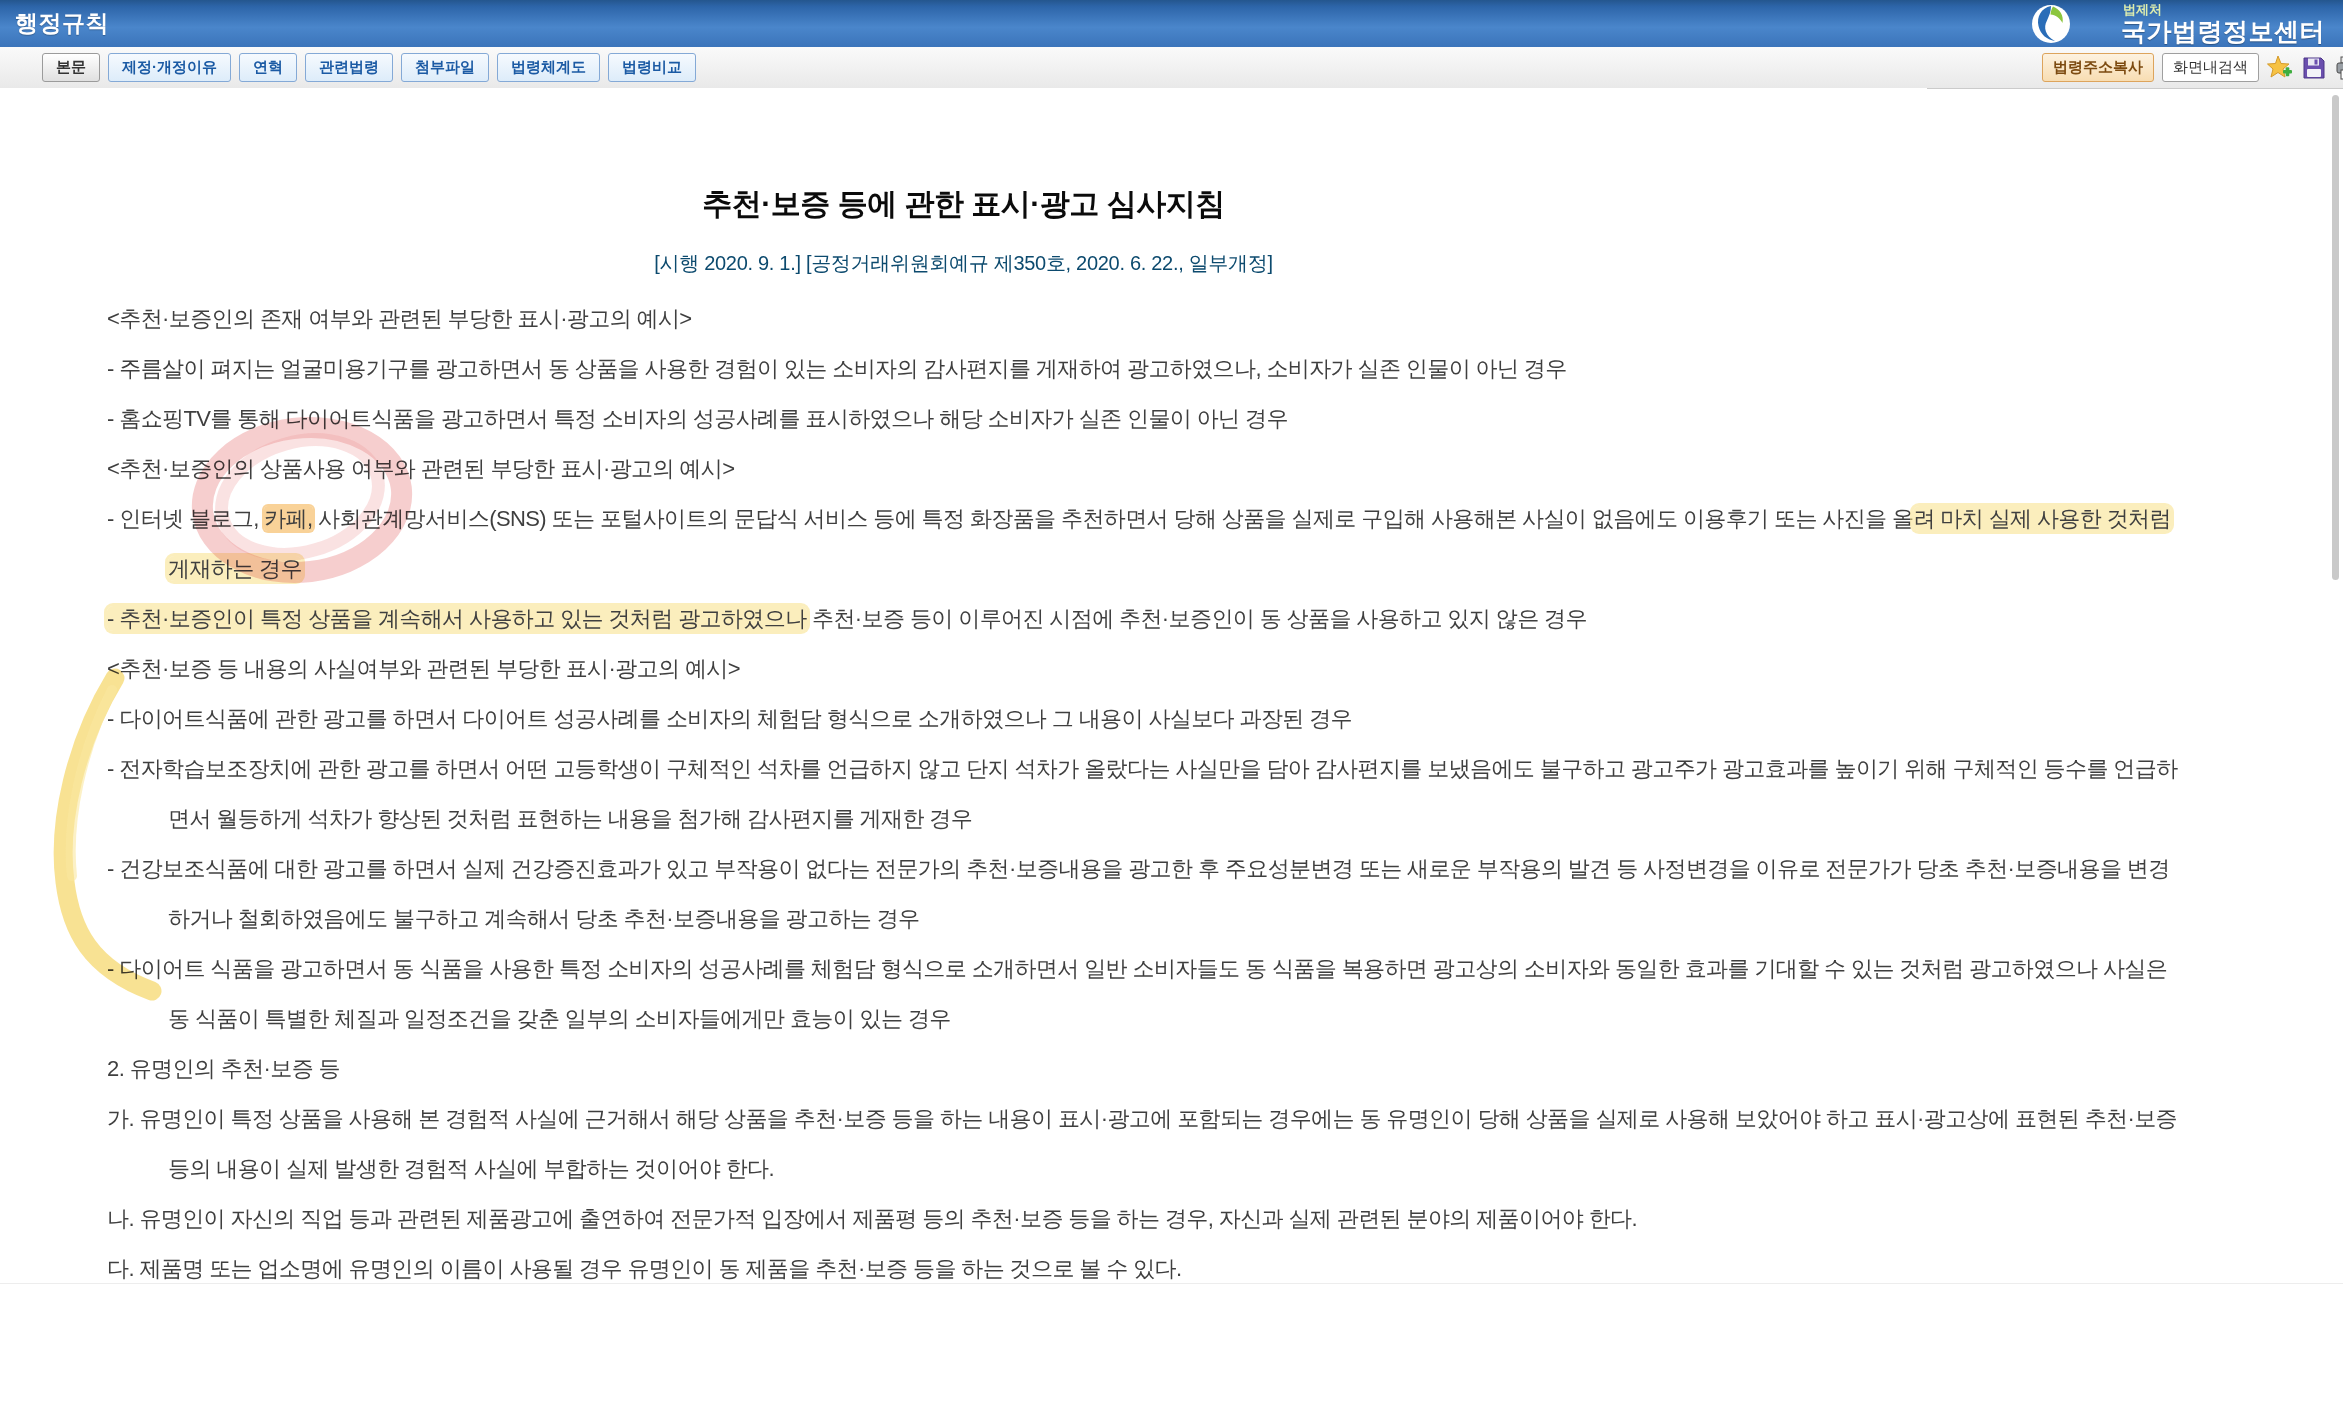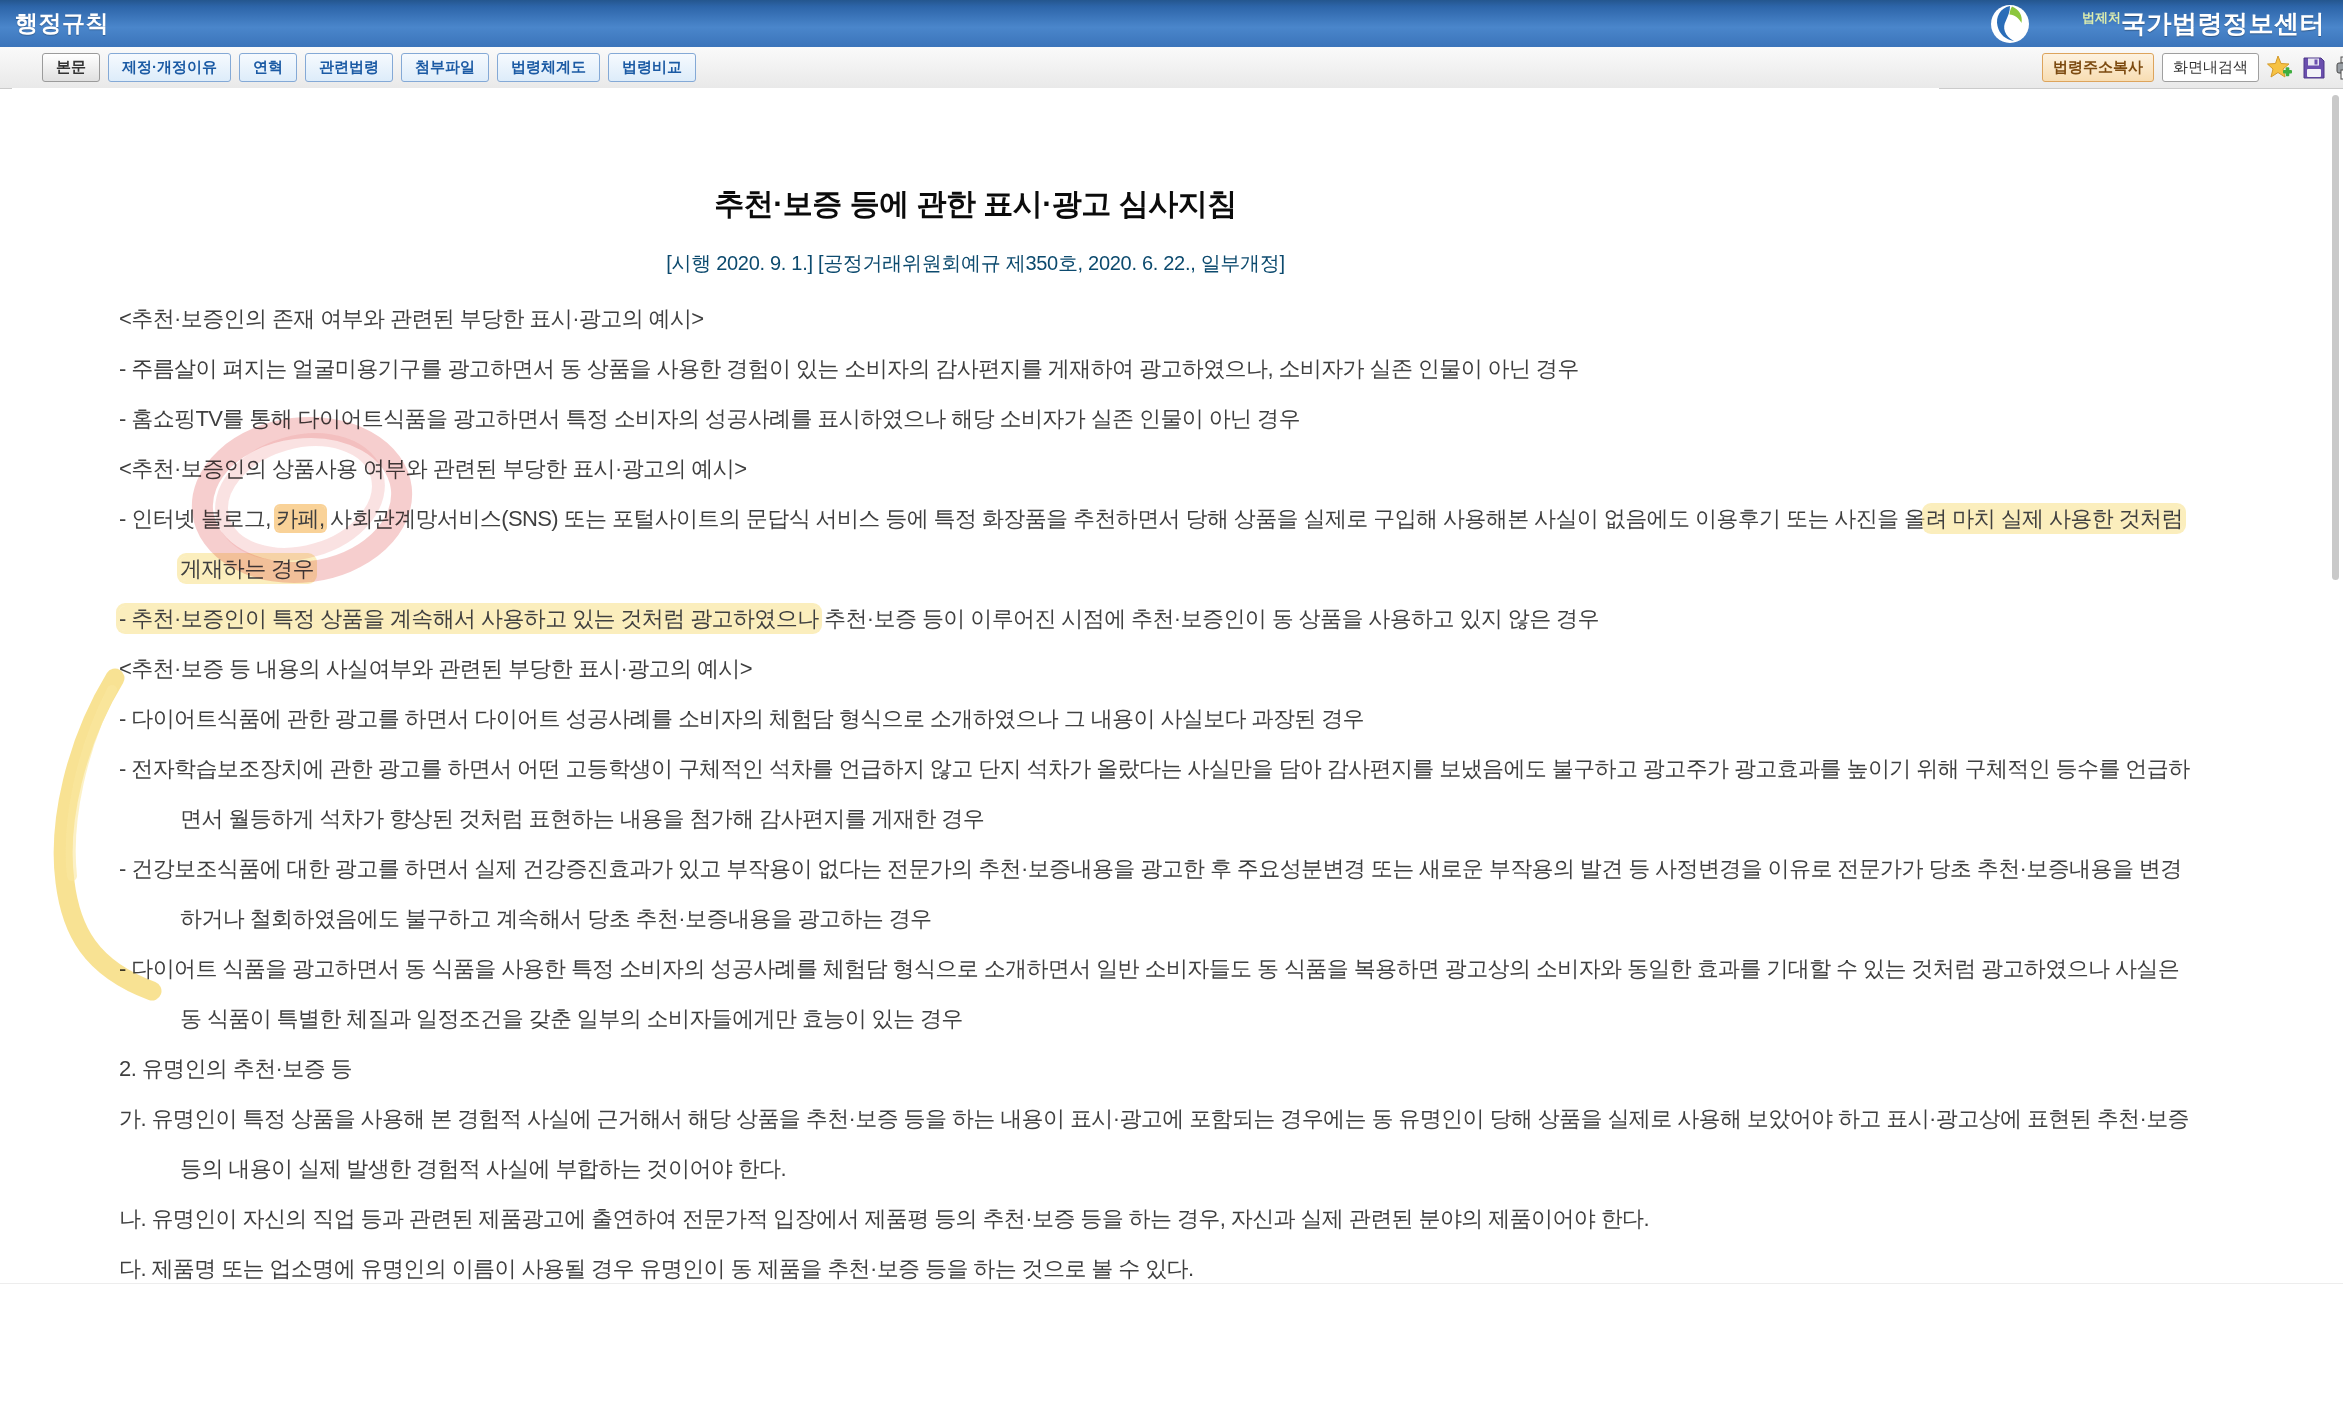--- a/index.html
+++ b/index.html
@@ -6,21 +6,21 @@
   body{width:2343px;height:1420px;position:relative;overflow:hidden;
        font-family:"Liberation Sans","DejaVu Sans",sans-serif;-webkit-font-smoothing:antialiased;}
 
   
   .appbar{position:absolute;left:0;top:0;width:2343px;height:47px;
           background:linear-gradient(180deg,#24568e 0%,#2d65a9 14%,#4a86cb 58%,#3b74ba 100%);
           display:flex;align-items:center;justify-content:space-between;}
   .appbar-title{color:#fff;font-size:23px;font-weight:bold;margin-left:15px;letter-spacing:.5px;
                 text-shadow:0 1px 1px rgba(0,0,0,.25);}
   .brand{display:flex;align-items:center;margin-right:18px;gap:7px;}
-  .brand-texts{display:flex;flex-direction:row;line-height:1;margin-left:42px;}
+  .brand-texts{display:flex;flex-direction:column;line-height:1;margin-left:42px;}
   .brand-agency{color:#dcecae;font-size:13px;margin:0 0 3px 2px;font-weight:bold;}
   .brand-site{color:#fff;font-size:25px;font-weight:bold;letter-spacing:.5px;
               text-shadow:0 1px 1px rgba(0,0,0,.3);}
 
   
   .toolbar{position:absolute;left:0;top:47px;width:2343px;height:41px;
            background:linear-gradient(180deg,#fafafa,#e9e9e9);
            border-bottom:1px solid #cbcbcb;display:flex;align-items:center;justify-content:space-between;padding-left:32px;}
   .tab-group{display:flex;gap:8px;margin-left:10px;}
   button.tab{height:29px;padding:0 13px;font-size:15px;font-weight:bold;color:#1b5aa4;
@@ -29,21 +29,21 @@
              font-family:inherit;}
   button.tab.active{color:#333;background:linear-gradient(180deg,#ffffff,#e0e0e0);
              border:1px solid #9b9b9b;}
   .action-group{display:flex;align-items:center;gap:8px;margin-right:14px;}
   button.act{height:29px;padding:0 10px;font-size:15px;font-weight:bold;border-radius:3px;cursor:pointer;font-family:inherit;}
   button.act.orange{color:#7c4a10;background:linear-gradient(180deg,#fdf2e0,#f8ddb2);border:1px solid #dda45c;}
   button.act.plain{color:#333;background:#fff;border:1px solid #9f9f9f;font-weight:normal;}
   .mini-icon{width:26px;height:26px;display:inline-flex;align-items:center;justify-content:center;cursor:pointer;}
 
   
-  .doc{position:absolute;left:0;top:88px;width:1927px;height:1195px;background:#fff;margin-left:12px;}
+  .doc{position:absolute;left:0;top:88px;width:1927px;height:1195px;background:#fff;}
   .doc-title{position:absolute;left:0;top:96px;width:100%;text-align:center;
              font-size:30px;font-weight:bold;color:#0b0b0b;letter-spacing:-.5px;}
   .doc-subtitle{position:absolute;left:0;top:162px;width:100%;text-align:center;
              font-size:20px;color:#0c4a6e;letter-spacing:-.3px;}
   .line{position:absolute;left:107px;height:50px;line-height:50px;white-space:nowrap;
         font-size:22px;color:#3f3f3f;letter-spacing:-.6px;z-index:2;}
   .line.cont{left:168px;}
   .hl-yellow{background:rgba(248,224,134,.55);border-radius:6px;box-shadow:0 0 0 3px rgba(248,224,134,.55);}
   .hl-orange{background:rgba(245,183,88,.62);border-radius:4px;box-shadow:0 0 0 2px rgba(245,183,88,.62);}
 

